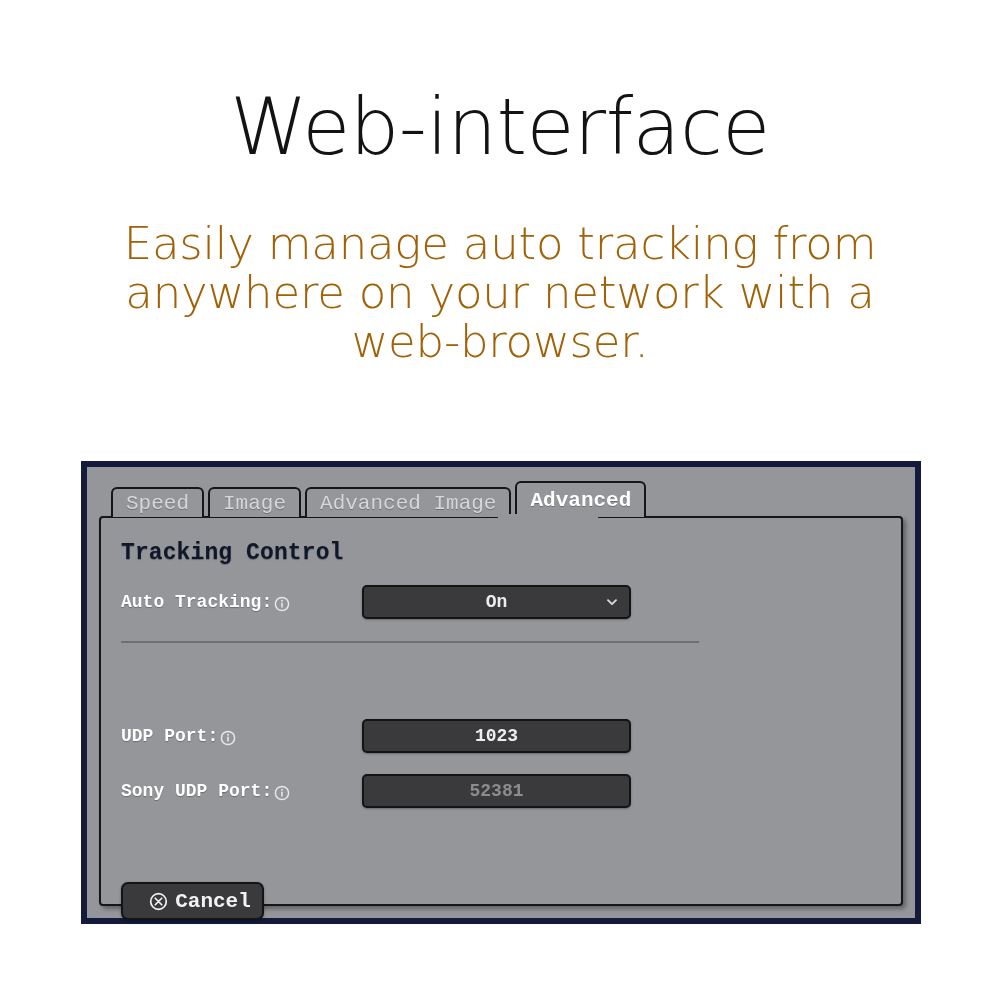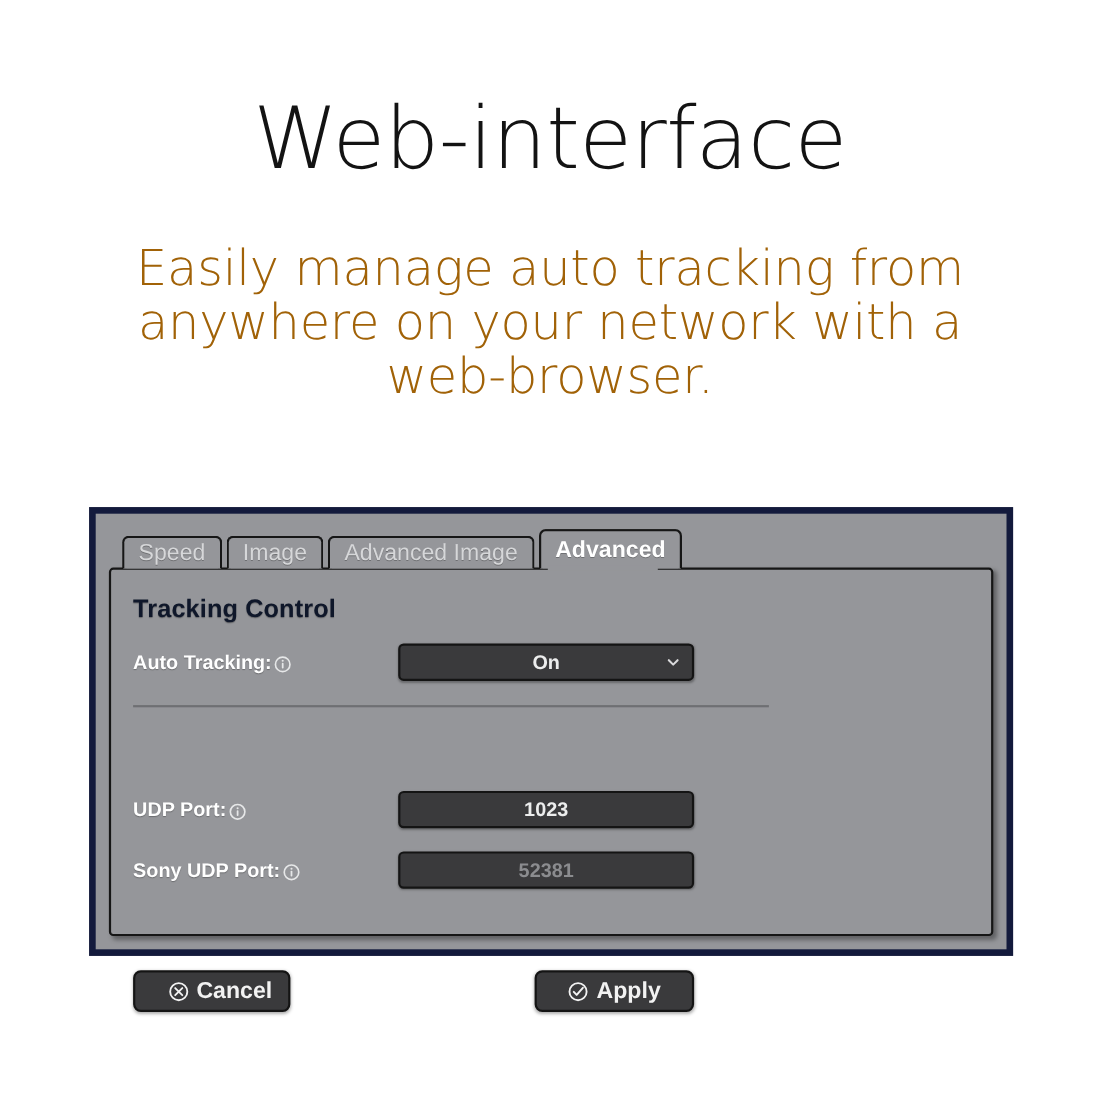--- a/index.html
+++ b/index.html
@@ -44,24 +44,25 @@
     color: #a16207;
     -webkit-font-smoothing: antialiased;
   }
 
   
   .shot-frame {
     position: absolute;
     left: 81px;
     top: 461px;
     width: 840px;
-    height: 408px;
+    height: 463px;
     background: #95969a;
     border: 6px solid #131a3c;
     box-sizing: border-box;
+    font-family: Liberation Mono, monospace;
   }
 
   
   .tab-strip {
     position: absolute;
     left: 24px;
     top: 14px;
     height: 36px;
     display: flex;
     align-items: flex-end;
@@ -303,24 +304,15 @@
     <div class="btn btn-cancel">
       <span class="bicon">
         <svg viewBox="0 0 20 20" width="19" height="19">
           <circle cx="10" cy="10" r="8.2" fill="none" stroke="#f2f2f2" stroke-width="1.8"></circle>
           <path d="M6.6 6.6 L13.4 13.4 M13.4 6.6 L6.6 13.4" stroke="#f2f2f2" stroke-width="1.8" stroke-linecap="round"></path>
         </svg>
       </span>
       <span>Cancel</span>
     </div>
 
-    <div class="btn btn-apply">
-      <span class="bicon">
-        <svg viewBox="0 0 20 20" width="19" height="19">
-          <circle cx="10" cy="10" r="8.2" fill="none" stroke="#f2f2f2" stroke-width="1.8"></circle>
-          <path d="M5.9 10.2 L8.7 13.1 L14.6 6.3" fill="none" stroke="#f2f2f2" stroke-width="1.9" stroke-linecap="round" stroke-linejoin="round"></path>
-        </svg>
-      </span>
-      <span>Apply</span>
-    </div>
 
   </div>
 </div>
 
 </body></html>

